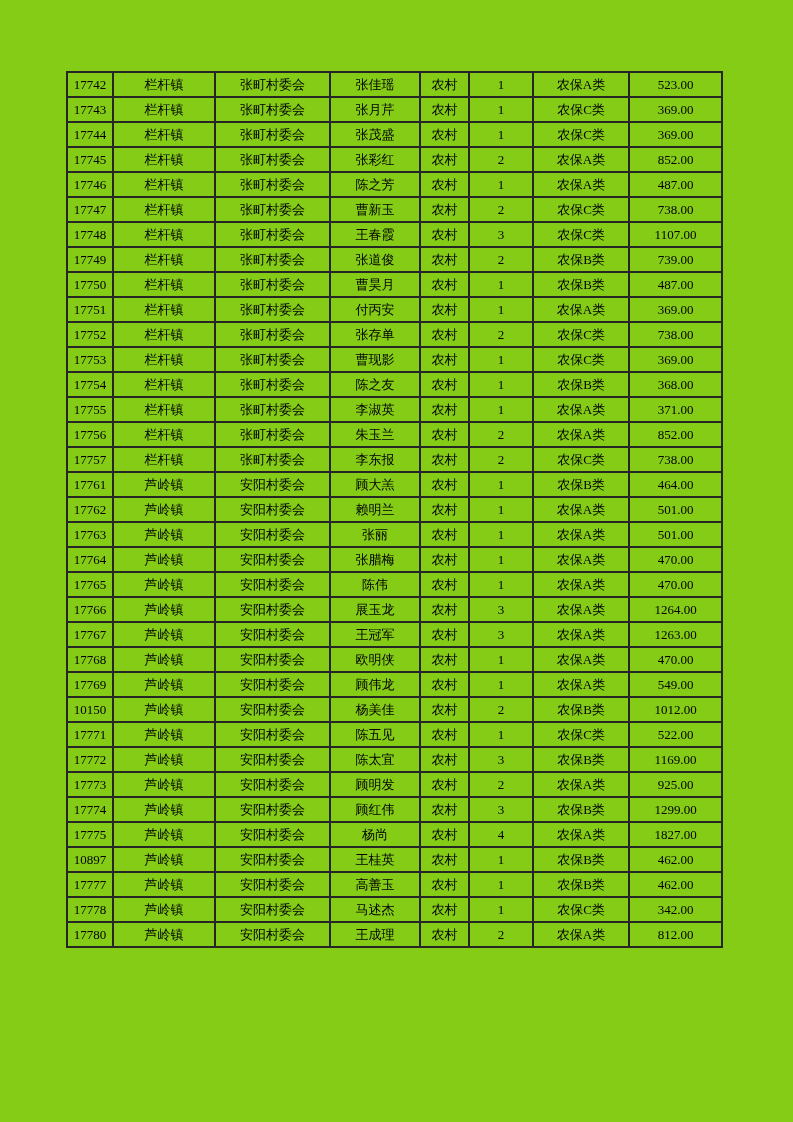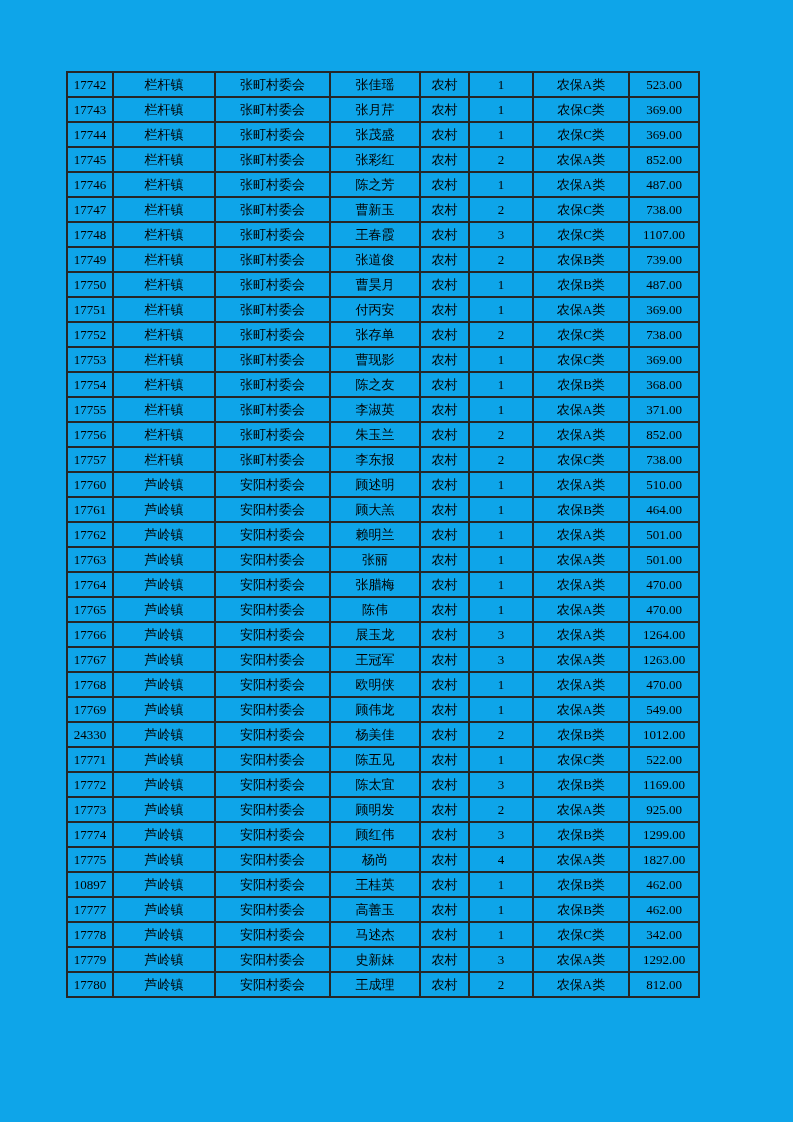--- a/index.html
+++ b/index.html
@@ -4,21 +4,21 @@
 <style>
   html, body {
     margin: 0;
     padding: 0;
     background: #ffffff;
   }
   .page {
     position: relative;
     width: 793px;
     height: 1122px;
-    background: #0ea5e9;
+    background: #84cc16;
     overflow: hidden;
     font-family: "Liberation Serif", "DejaVu Serif", serif;
   }
   table.data-table {
     position: absolute;
     left: 66px;
     top: 71px;
     border-collapse: separate;
     border-spacing: 0;
     table-layout: fixed;
@@ -39,21 +39,21 @@
     font-family: "Liberation Serif", "DejaVu Serif", serif;
   }
   
   td.c-id       { width: 46px; }
   td.c-town     { width: 102px; }
   td.c-village  { width: 115px; }
   td.c-name     { width: 90px; }
   td.c-type     { width: 49px; }
   td.c-count    { width: 64px; }
   td.c-category { width: 96px; }
-  td.c-amount   { width: 70px; }
+  td.c-amount   { width: 93px; }
 </style>
 </head>
 <body>
 
 <div class="page">
   <table class="data-table">
     <tbody id="table-body">
   <tr>
     <td class="c-id">17742</td>
     <td class="c-town">栏杆镇</td>
@@ -225,30 +225,20 @@
     <td class="c-village">张町村委会</td>
     <td class="c-name">李东报</td>
     <td class="c-type">农村</td>
     <td class="c-count">2</td>
     <td class="c-category">农保C类</td>
     <td class="c-amount">738.00</td>
   </tr>
 
 
 
-  <tr>
-    <td class="c-id">17760</td>
-    <td class="c-town">芦岭镇</td>
-    <td class="c-village">安阳村委会</td>
-    <td class="c-name">顾述明</td>
-    <td class="c-type">农村</td>
-    <td class="c-count">1</td>
-    <td class="c-category">农保A类</td>
-    <td class="c-amount">510.00</td>
-  </tr>
 
   <tr>
     <td class="c-id">17761</td>
     <td class="c-town">芦岭镇</td>
     <td class="c-village">安阳村委会</td>
     <td class="c-name">顾大羔</td>
     <td class="c-type">农村</td>
     <td class="c-count">1</td>
     <td class="c-category">农保B类</td>
     <td class="c-amount">464.00</td>
@@ -336,21 +326,21 @@
     <td class="c-town">芦岭镇</td>
     <td class="c-village">安阳村委会</td>
     <td class="c-name">顾伟龙</td>
     <td class="c-type">农村</td>
     <td class="c-count">1</td>
     <td class="c-category">农保A类</td>
     <td class="c-amount">549.00</td>
   </tr>
 
   <tr>
-    <td class="c-id">24330</td>
+    <td class="c-id">10150</td>
     <td class="c-town">芦岭镇</td>
     <td class="c-village">安阳村委会</td>
     <td class="c-name">杨美佳</td>
     <td class="c-type">农村</td>
     <td class="c-count">2</td>
     <td class="c-category">农保B类</td>
     <td class="c-amount">1012.00</td>
   </tr>
 
   <tr>
@@ -434,30 +424,20 @@
     <td class="c-id">17778</td>
     <td class="c-town">芦岭镇</td>
     <td class="c-village">安阳村委会</td>
     <td class="c-name">马述杰</td>
     <td class="c-type">农村</td>
     <td class="c-count">1</td>
     <td class="c-category">农保C类</td>
     <td class="c-amount">342.00</td>
   </tr>
 
-  <tr>
-    <td class="c-id">17779</td>
-    <td class="c-town">芦岭镇</td>
-    <td class="c-village">安阳村委会</td>
-    <td class="c-name">史新妹</td>
-    <td class="c-type">农村</td>
-    <td class="c-count">3</td>
-    <td class="c-category">农保A类</td>
-    <td class="c-amount">1292.00</td>
-  </tr>
 
   <tr>
     <td class="c-id">17780</td>
     <td class="c-town">芦岭镇</td>
     <td class="c-village">安阳村委会</td>
     <td class="c-name">王成理</td>
     <td class="c-type">农村</td>
     <td class="c-count">2</td>
     <td class="c-category">农保A类</td>
     <td class="c-amount">812.00</td>

